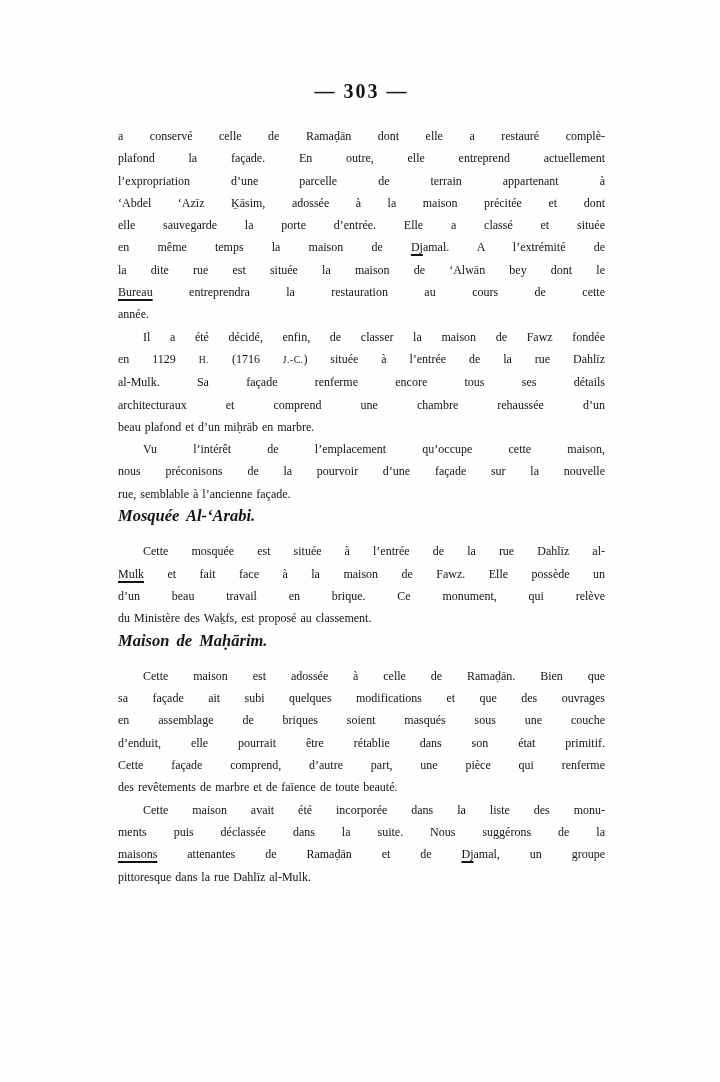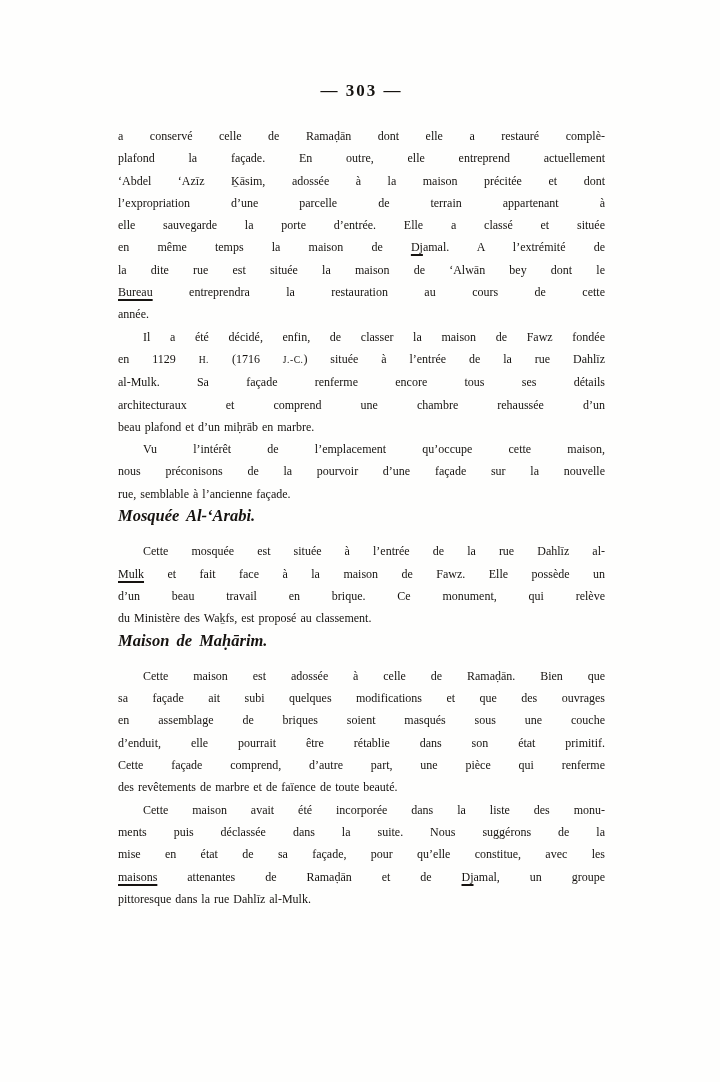--- a/index.html
+++ b/index.html
@@ -16,21 +16,21 @@
     overflow: hidden;
   }
   .content {
     position: absolute;
     left: 118px;
     top: 80px;
     width: 487px;
   }
   .pagenum {
     text-align: center;
-    font-size: 17px;
+    font-size: 20px;
     font-weight: 700;
     letter-spacing: 2px;
     margin-bottom: 23px;
     line-height: 22px;
   }
   .para { margin: 0; }
   .line {
     font-size: 12px;
     line-height: 22.3px;
     text-align: justify;
@@ -62,22 +62,22 @@
 </head>
 <body>
 
 <div class="page">
   <div class="content">
     <div class="pagenum">— 303 —</div>
     <main>
         <div class="para">
           <div class="line">a conservé celle de Ramaḍān dont elle a restauré complè-</div>
           <div class="line">plafond la façade.  En outre, elle entreprend actuellement</div>
+          <div class="line">l’expropriation d’une parcelle de terrain appartenant à</div>
           <div class="line">‘Abdel ‘Azīz Ḵāsim, adossée à la maison précitée et dont</div>
-          <div class="line">l’expropriation d’une parcelle de terrain appartenant à</div>
           <div class="line">elle sauvegarde la porte d’entrée.  Elle a classé et située</div>
           <div class="line">en même temps la maison de <span class="u">Dj</span>amal.  A l’extrémité de</div>
           <div class="line">la dite rue est située la maison de ‘Alwān bey dont le</div>
           <div class="line"><span class="u">Bureau</span> entreprendra la restauration au cours de cette</div>
           <div class="line last">année.</div>
         </div>
         <div class="para">
           <div class="line first">Il a été décidé, enfin, de classer la maison de Fawz fondée</div>
           <div class="line">en 1129 <span class="sc">H.</span> (1716 <span class="sc">J.-C.</span>) située à l’entrée de la rue Dahlīz</div>
           <div class="line">al-Mulk.  Sa façade renferme encore tous ses détails</div>
@@ -105,19 +105,18 @@
           <div class="line first">Cette maison est adossée à celle de Ramaḍān.  Bien que</div>
           <div class="line">sa façade ait subi quelques modifications et que des ouvrages</div>
           <div class="line">en assemblage de briques soient masqués sous une couche</div>
           <div class="line">d’enduit, elle pourrait être rétablie dans son état primitif.</div>
           <div class="line">Cette façade comprend, d’autre part, une pièce qui renferme</div>
           <div class="line last">des revêtements de marbre et de faïence de toute beauté.</div>
         </div>
         <div class="para">
           <div class="line first">Cette maison avait été incorporée dans la liste des monu-</div>
           <div class="line">ments puis déclassée dans la suite.  Nous suggérons de la</div>
-          <div class="line">mise en état de sa façade, pour qu’elle constitue, avec les</div>
           <div class="line"><span class="u">maisons</span> attenantes de Ramaḍān et de <span class="u">Dj</span>amal, un groupe</div>
           <div class="line last">pittoresque dans la rue Dahlīz al-Mulk.</div>
         </div>
       </main>
   </div>
 </div>
 
 </body></html>

